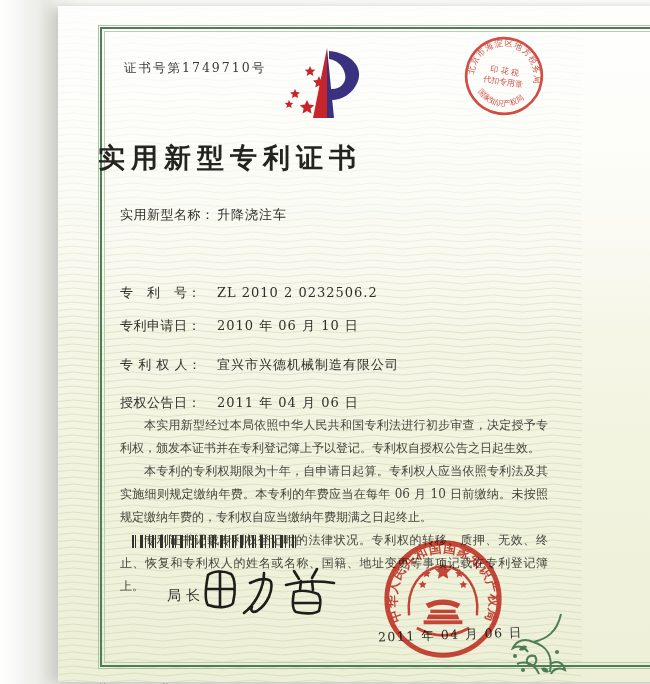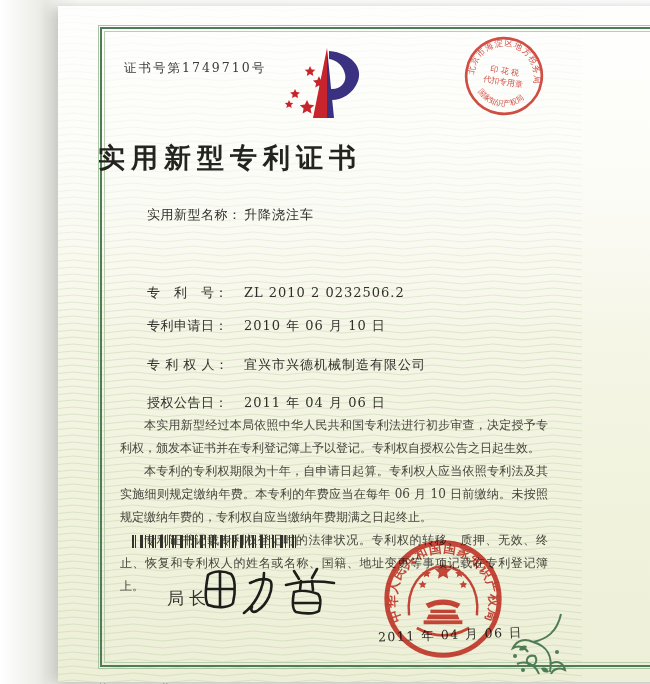--- a/index.html
+++ b/index.html
@@ -17,31 +17,31 @@
   .lighttop{position:absolute;left:0;top:0;width:100%;height:330px;
     background:linear-gradient(180deg,rgba(255,255,255,.88) 0%,rgba(255,255,255,.55) 55%,rgba(255,255,255,0) 100%);
     pointer-events:none;z-index:1;}
   .frame{position:absolute;left:40px;top:19px;right:26px;bottom:13px;border:1px solid #aac3a3;z-index:2;}
   .frame::after{content:"";position:absolute;inset:1px;border:2px solid #4e7c55;}
   .frame::before{content:"";position:absolute;inset:5px;border:1px solid #b9ceb0;}
   .abs{position:absolute;z-index:3;}
   .certnum{left:66px;top:54px;font-size:12.5px;color:#3c3c38;letter-spacing:2px;}
   .title{left:40px;right:26px;top:134px;text-align:left;font-size:27px;font-weight:700;
     color:#23231f;letter-spacing:6px;}
-  .field{left:62px;font-size:13px;color:#30302a;white-space:nowrap;margin-left:27px;}
+  .field{left:62px;font-size:13px;color:#30302a;white-space:nowrap;}
   .flabel{display:inline-block;width:97px;letter-spacing:.5px;}
   .fvalue{letter-spacing:1px;}
   .bodytext{left:62px;top:408px;width:428px;font-size:12px;line-height:23px;
     text-align:justify;color:#45453c;z-index:3;position:absolute;}
   .bodytext p{margin:0;text-indent:2em;}
   .barcode{left:74px;top:529px;width:166px;height:13px;
     background:repeating-linear-gradient(90deg,#33332c 0 2px,transparent 2px 3px,#33332c 3px 4px,
     transparent 4px 8px,#33332c 8px 11px,transparent 11px 13px,#33332c 13px 14px,transparent 14px 17px,
     #33332c 17px 18px,transparent 18px 20px);}
-  .director{left:109px;top:581px;font-size:17px;color:#33332d;letter-spacing:5px;}
+  .director{left:109px;top:581px;font-size:14px;color:#33332d;letter-spacing:5px;}
   .sig{left:140px;top:553px;}
   .seal{left:322px;top:530px;mix-blend-mode:multiply;opacity:.92;}
   .issuedate{left:320px;top:621px;font-size:12.5px;color:#2c2c27;letter-spacing:1.5px;
     transform:rotate(-2deg);z-index:3;}
   .footer{left:40px;right:26px;top:648px;text-align:left;font-size:10.5px;color:#3f3f38;letter-spacing:2px;margin-top:28px;}
   .stamp{left:404px;top:28px;transform:rotate(9deg);mix-blend-mode:multiply;opacity:.9;}
   .ornament{left:447px;top:606px;z-index:4;}
   .logo{left:222px;top:38px;}
 </style>
 </head>

